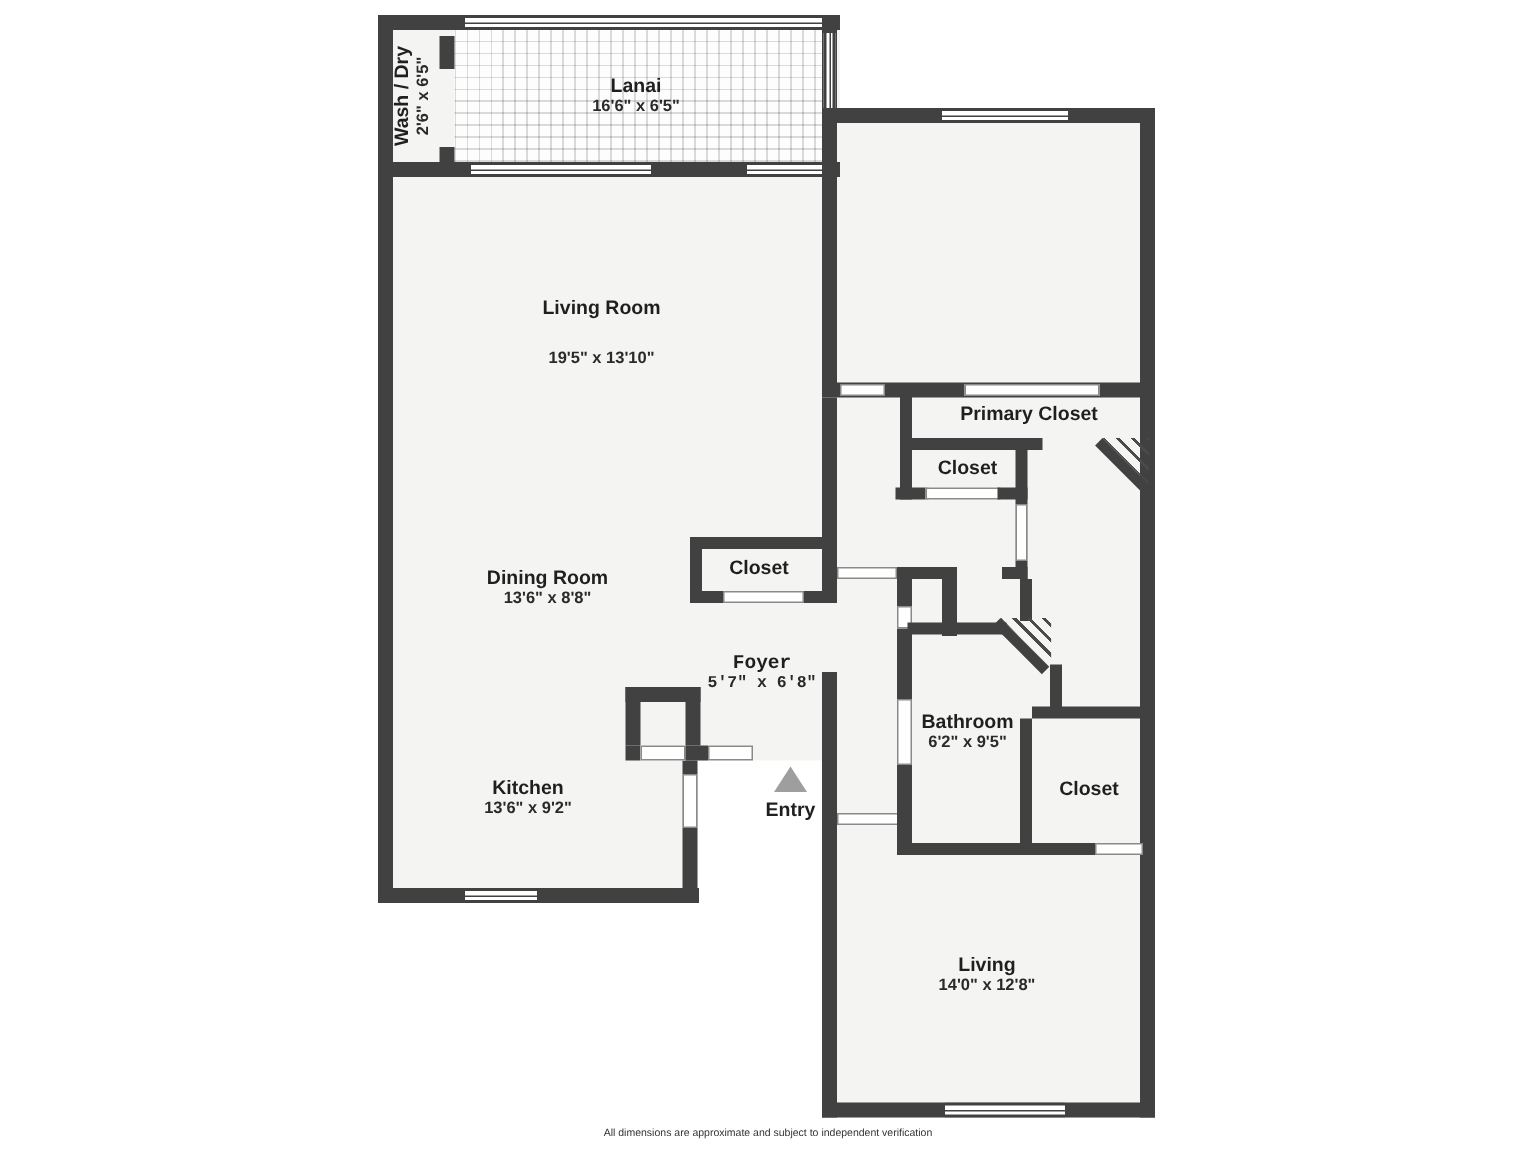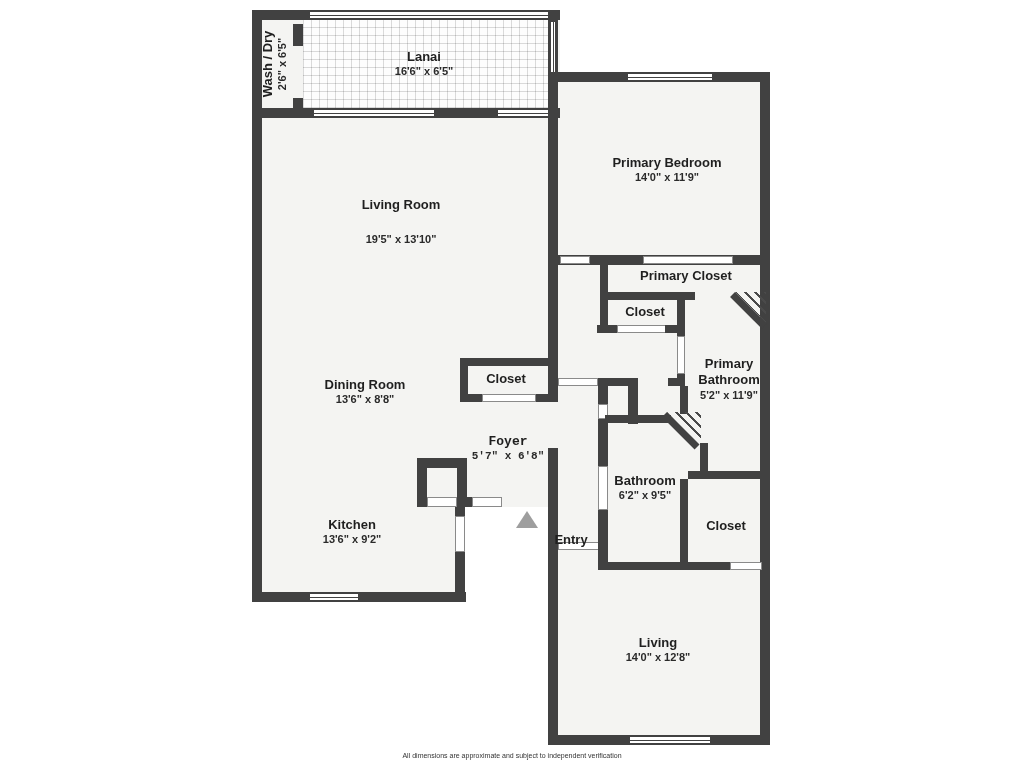--- a/index.html
+++ b/index.html
@@ -138,33 +138,25 @@
     <span class="rdims">2'6" x 6'5"</span>
   </div>
   <div class="room-label" style="left:424px;top:64px;">
     <span class="rname">Lanai</span>
     <span class="rdims">16'6" x 6'5"</span>
   </div>
   <div class="room-label" style="left:401px;top:222px;gap:20px;">
     <span class="rname">Living Room</span>
     <span class="rdims">19'5" x 13'10"</span>
   </div>
-  <div class="room-label" style="left:667px;top:170px;">
-    <span class="rname">Primary Bedroom</span>
-    <span class="rdims">14'0" x 11'9"</span>
-  </div>
   <div class="room-label" style="left:686px;top:276px;">
     <span class="rname">Primary Closet</span>
   </div>
   <div class="room-label" style="left:645px;top:312px;">
     <span class="rname">Closet</span>
-  </div>
-  <div class="room-label" style="left:729px;top:379px;">
-    <span class="rname wrap">Primary Bathroom</span>
-    <span class="rdims">5'2" x 11'9"</span>
   </div>
   <div class="room-label" style="left:365px;top:392px;">
     <span class="rname">Dining Room</span>
     <span class="rdims">13'6" x 8'8"</span>
   </div>
   <div class="room-label" style="left:506px;top:379px;">
     <span class="rname">Closet</span>
   </div>
   <div class="room-label" style="left:508px;top:449px;font-family:Liberation Mono, monospace;">
     <span class="rname">Foyer</span>
@@ -174,21 +166,21 @@
     <span class="rname">Bathroom</span>
     <span class="rdims">6'2" x 9'5"</span>
   </div>
   <div class="room-label" style="left:726px;top:526px;">
     <span class="rname">Closet</span>
   </div>
   <div class="room-label" style="left:352px;top:532px;">
     <span class="rname">Kitchen</span>
     <span class="rdims">13'6" x 9'2"</span>
   </div>
-  <div class="room-label" style="left:527px;top:540px;margin-left:44px;">
+  <div class="room-label" style="left:527px;top:540px;">
     <span class="rname">Entry</span>
   </div>
   <div class="room-label" style="left:658px;top:650px;">
     <span class="rname">Living</span>
     <span class="rdims">14'0" x 12'8"</span>
   </div>
 
   <div class="disclaimer">All dimensions are approximate and subject to independent verification</div>
 
 </div>

